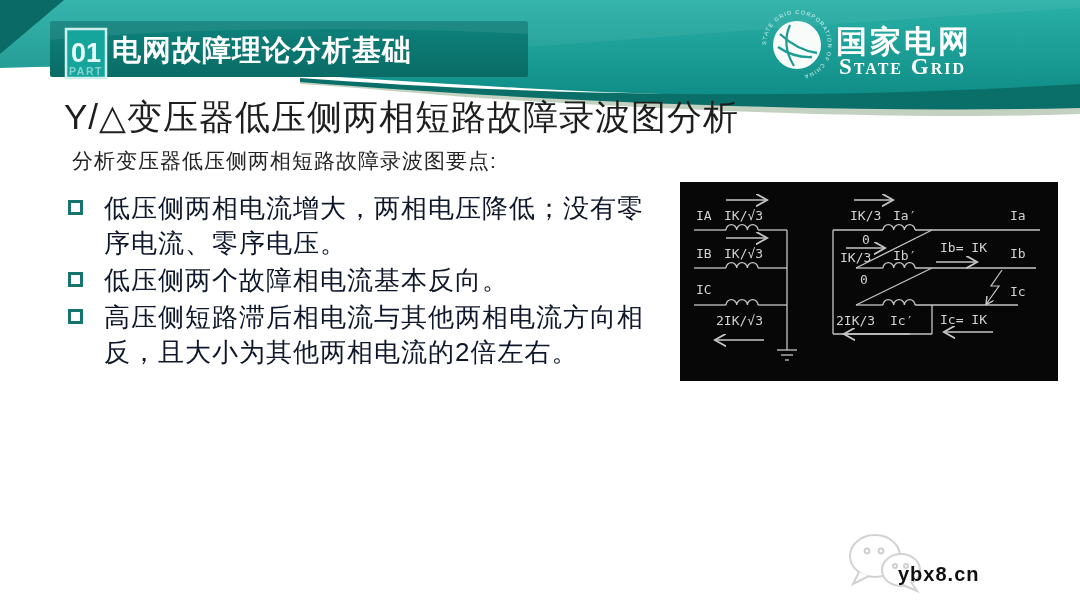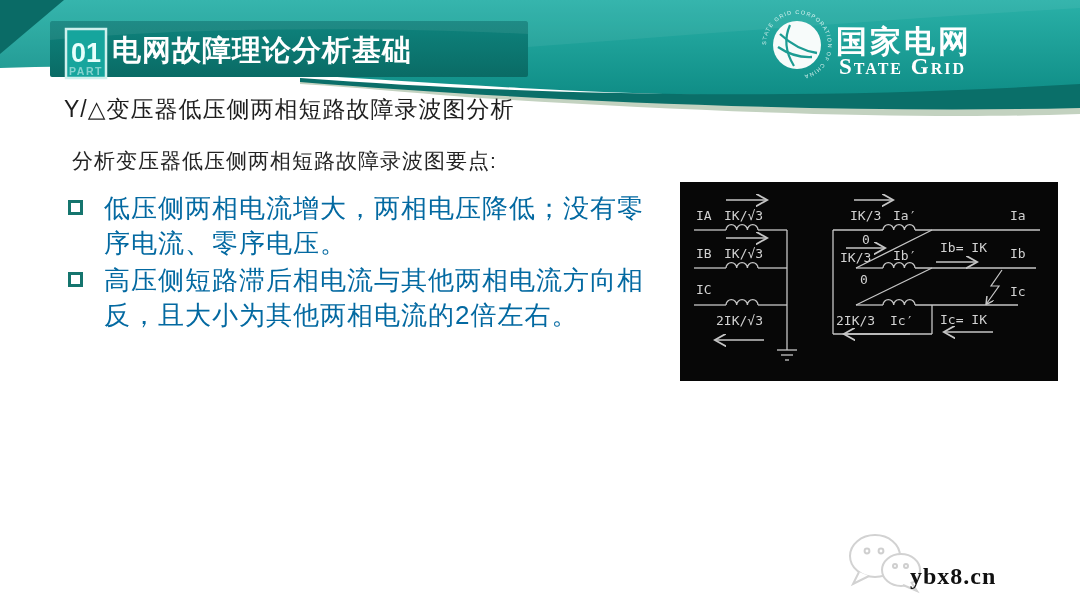--- a/index.html
+++ b/index.html
@@ -1,38 +1,38 @@
 <!DOCTYPE html>
 <html><head>
 <meta charset="utf-8">
 <style>
   html,body{margin:0;padding:0;background:#e8e8e8;}
   .slide{position:relative;width:1080px;height:605px;background:#ffffff;overflow:hidden;
          font-family:"Liberation Sans",sans-serif;}
   .hdr-svg{position:absolute;left:0;top:0;}
   .dia-svg{position:absolute;left:680px;top:182px;}
 
-  .page-title{position:absolute;left:64px;top:94px;font-size:23px;color:#1e1e1e;
+  .page-title{position:absolute;left:64px;top:94px;font-size:35px;color:#1e1e1e;
               letter-spacing:1px;white-space:nowrap;text-align:center;}
   .page-subtitle{position:absolute;left:72px;top:147px;font-size:21px;color:#242424;
               letter-spacing:1px;white-space:nowrap;}
 
   .bullets{position:absolute;left:68px;top:191px;width:600px;list-style:none;margin:0;padding:0;}
   .bullets li{display:flex;align-items:flex-start;margin:0 0 2px 0;}
   .sq{flex:0 0 auto;width:9px;height:9px;border:3px solid #15756e;margin:9px 0 0 0;}
   .btxt{margin-left:21px;width:556px;font-size:26px;line-height:35px;letter-spacing:1px;
-        color:#0369a1;}
+        color:#0f172a;}
 
   .watermark{position:absolute;left:845px;top:530px;width:235px;height:72px;}
   .wm-icons{position:absolute;left:0;top:2px;}
   .wm-name{position:absolute;left:57px;top:10px;font-size:27px;font-weight:bold;
            color:#fbfbfb;-webkit-text-stroke:1px #d7d7d7;
            text-shadow:1px 1px 1px #c9c9c9;letter-spacing:4px;white-space:nowrap;}
-  .wm-url{position:absolute;left:65px;top:33px;font-size:24px;font-weight:bold;color:#101010;
-          font-family:Liberation Serif, serif;letter-spacing:1px;}
+  .wm-url{position:absolute;left:53px;top:33px;font-size:20px;font-weight:bold;color:#101010;
+          font-family:Liberation Sans, sans-serif;letter-spacing:1px;}
 </style>
 </head>
 <body>
 
 <div class="slide">
 
   <svg class="hdr-svg" width="1080" height="150" viewBox="0 0 1080 150">
     <defs>
       <linearGradient id="gTeal" x1="0" y1="0" x2="0" y2="1">
         <stop offset="0" stop-color="#2ab1a8"></stop>
@@ -83,20 +83,24 @@
   <div class="page-title">Y/△变压器低压侧两相短路故障录波图分析</div>
   <div class="page-subtitle">分析变压器低压侧两相短路故障录波图要点:</div>
 
   <ul class="bullets">
     <li>
       <span class="sq"></span>
       <span class="btxt">低压侧两相电流增大，两相电压降低；没有零序电流、零序电压。</span>
     </li>
     <li>
       <span class="sq"></span>
+      <span class="btxt">低压侧两个故障相电流基本反向。</span>
+    </li>
+    <li>
+      <span class="sq"></span>
       <span class="btxt">高压侧短路滞后相电流与其他两相电流方向相反，且大小为其他两相电流的2倍左右。</span>
     </li>
   </ul>
 
   <svg class="dia-svg" width="378" height="199" viewBox="0 0 378 199" font-family="DejaVu Sans Mono, monospace" font-size="13">
     <defs>
       <marker id="mArr" viewBox="0 0 10 10" refX="8" refY="5" markerWidth="10" markerHeight="10" orient="auto">
         <path d="M0,0 L9,5 L0,10" fill="none" stroke="#c6c6c6" stroke-width="1.4"></path>
       </marker>
       <marker id="mArrS" viewBox="0 0 10 10" refX="7" refY="5" markerWidth="7" markerHeight="7" orient="auto">

